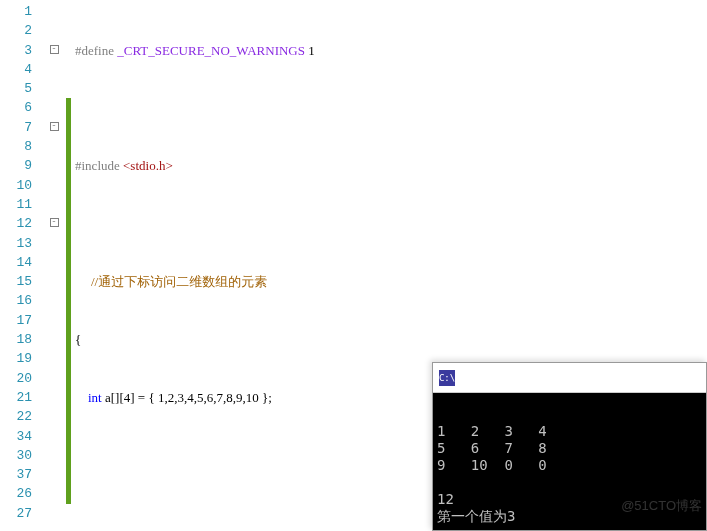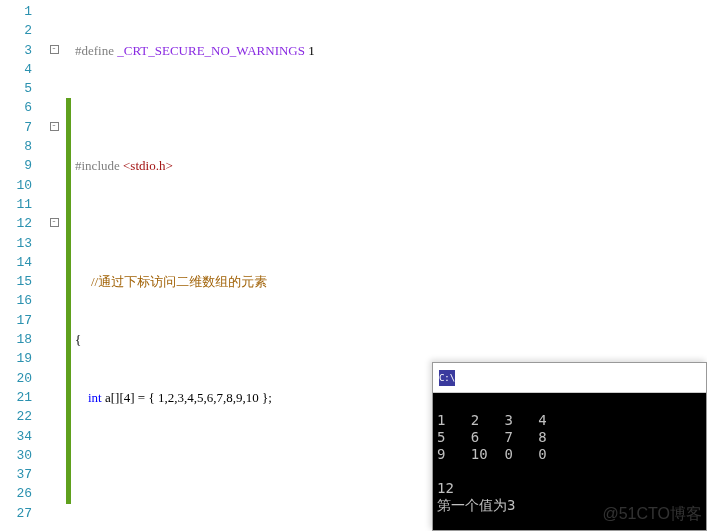--- a/index.html
+++ b/index.html
@@ -104,32 +104,32 @@
   font-family: Consolas, monospace;
   display: inline-flex;
   align-items: center;
   justify-content: center;
   margin-right: 6px;
 }
 .console-body {
   color: #c0c0c0;
   font-family: "NSimSun","SimSun",Consolas,monospace;
   font-size: 14px;
-  padding: 2px 4px;
+  padding: 13px 4px;
   line-height: 17px;
   white-space: pre;
   position: relative;
   height: calc(100% - 30px);
 }
 .watermark {
   position: absolute;
   right: 4px;
-  bottom: 8px;
+  bottom: 16px;
   color: rgba(200,200,200,0.25);
-  font-size: 16px;
+  font-size: 13px;
   font-family: sans-serif;
 }
 </style>
 </head>
 <body>
 
 <div class="editor">
   <div class="gutter">
     <div>1</div>
     <div>2</div>

